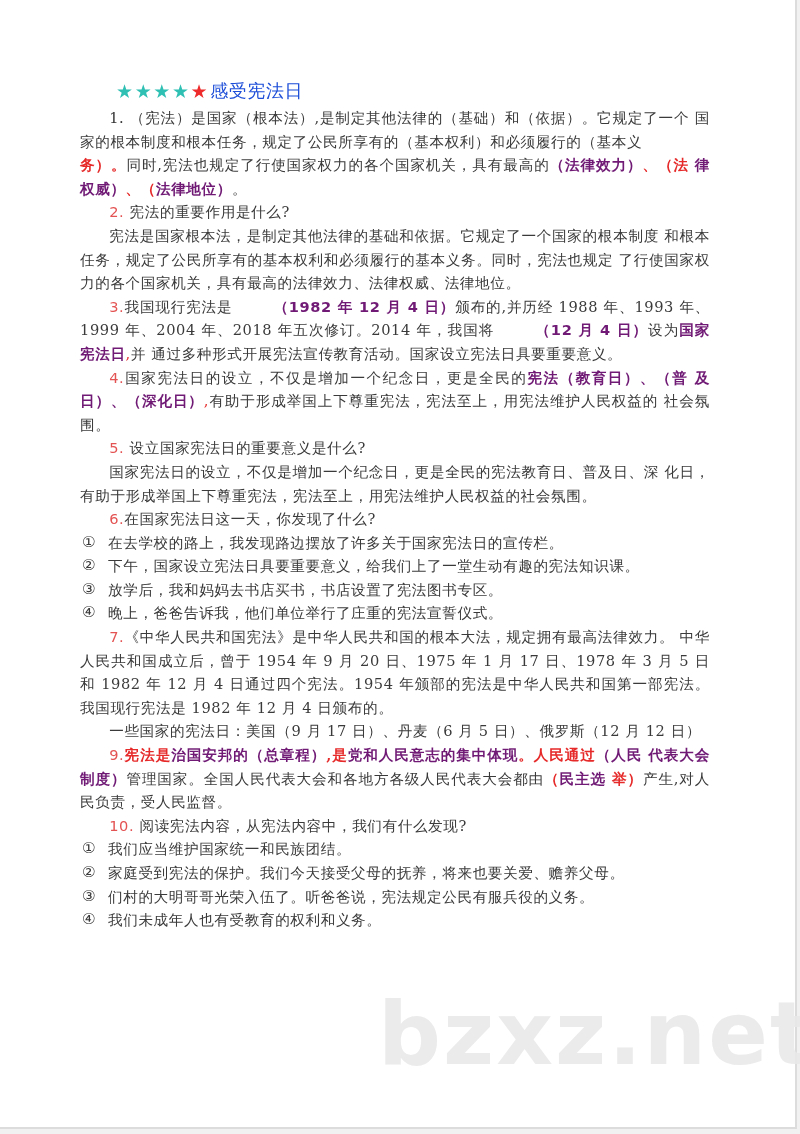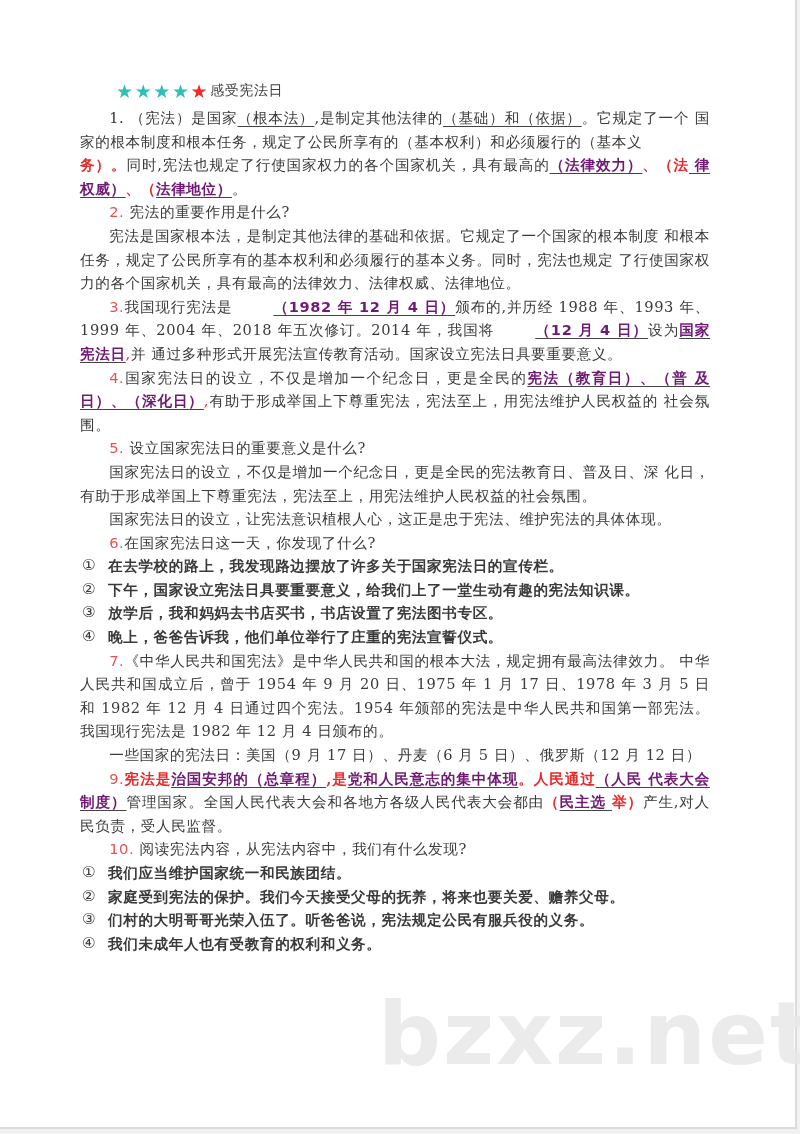--- a/index.html
+++ b/index.html
@@ -23,33 +23,33 @@
     width: 630px;
     font-size: 14.6px;
     line-height: 23.6px;
     color: #3a3a3a;
     letter-spacing: 0.6px;
   }
   .title-row { margin-left: 36px; display: flex; align-items: center; height: 26px; margin-bottom: 2px; }
   .star { font-size: 19px; line-height: 22px; margin-right: 1px; }
   .star.teal { color: #2fbfb3; }
   .star.red { color: #ee2a2a; }
-  .title-text { font-size: 14px; margin-left: 1px; color: #404040; }
+  .title-text { font-size: 18px; margin-left: 1px; color: #1d4ed8; }
   p { margin: 0; text-indent: 2em; text-align: justify; }
   p.noindent { text-indent: 0; }
   .num { color: #e45353; font-family: "DejaVu Sans", "Liberation Sans", sans-serif; }
   .numblk { color: #333; }
-  .u { text-decoration: underline; text-underline-offset: 3px; text-decoration-color: #444; }
+  .u { text-underline-offset: 3px; text-decoration-color: #444; }
   .b { font-weight: bold; color: #701a75; }
   .red { color: #e62a2a; }
   .redb { color: #e62a2a; font-weight: bold; }
   .sans { font-family: "DejaVu Sans", "Liberation Sans", sans-serif; margin-left: 41px; }
   .item { display: flex; margin-left: 2px; }
   .item .circ { width: 26px; flex: none; font-family: "DejaVu Sans", "Liberation Sans", sans-serif; font-size: 15px; }
-  .item .txt { flex: 1; font-weight: bold; }
+  .item .txt { flex: 1; }
   .watermark {
     position: absolute; left: 378px; top: 990px;
     font-family: "DejaVu Sans", "Liberation Sans", sans-serif;
     font-weight: bold; font-size: 88px; letter-spacing: 2px;
     color: #e9e9e9; line-height: 1; opacity: 0.9;
     pointer-events: none;
   }
 </style>
 </head>
 <body>
@@ -71,21 +71,20 @@
 
     <p><span class="num">2.</span><span> 宪法的重要作用是什么?</span></p>
     <p>宪法是国家根本法，是制定其他法律的基础和依据。它规定了一个国家的根本制度 和根本任务，规定了公民所享有的基本权利和必须履行的基本义务。同时，宪法也规定 了行使国家权力的各个国家机关，具有最高的法律效力、法律权威、法律地位。</p>
 
     <p><span class="num">3.</span><span>我国现行宪法是</span><span class="u b sans">（1982 年 12 月 4 日）</span><span>颁布的,并历经 1988 年、1993 年、1999 年、2004 年、2018 年五次修订。2014 年，我国将</span><span class="u b sans">（12 月 4 日）</span><span>设为</span><span class="u b">国家宪法日</span><span class="red">,</span><span>并 通过多种形式开展宪法宣传教育活动。国家设立宪法日具要重要意义。</span></p>
 
     <p><span class="num">4.</span><span>国家宪法日的设立，不仅是增加一个纪念日，更是全民的</span><span class="u b">宪法（教育日）、（普 及日）、（深化日）</span><span class="red">,</span><span>有助于形成举国上下尊重宪法，宪法至上，用宪法维护人民权益的 社会氛围。</span></p>
 
     <p><span class="num">5.</span><span> 设立国家宪法日的重要意义是什么?</span></p>
     <p>国家宪法日的设立，不仅是增加一个纪念日，更是全民的宪法教育日、普及日、深 化日，有助于形成举国上下尊重宪法，宪法至上，用宪法维护人民权益的社会氛围。</p>
-    <p>国家宪法日的设立，让宪法意识植根人心，这正是忠于宪法、维护宪法的具体体现。</p>
 
     <p><span class="num">6.</span><span>在国家宪法日这一天，你发现了什么?</span></p>
     <div class="item">
         <span class="circ">①</span>
         <span class="txt">在去学校的路上，我发现路边摆放了许多关于国家宪法日的宣传栏。</span>
       </div>
     <div class="item">
         <span class="circ">②</span>
         <span class="txt">下午，国家设立宪法日具要重要意义，给我们上了一堂生动有趣的宪法知识课。</span>
       </div>

